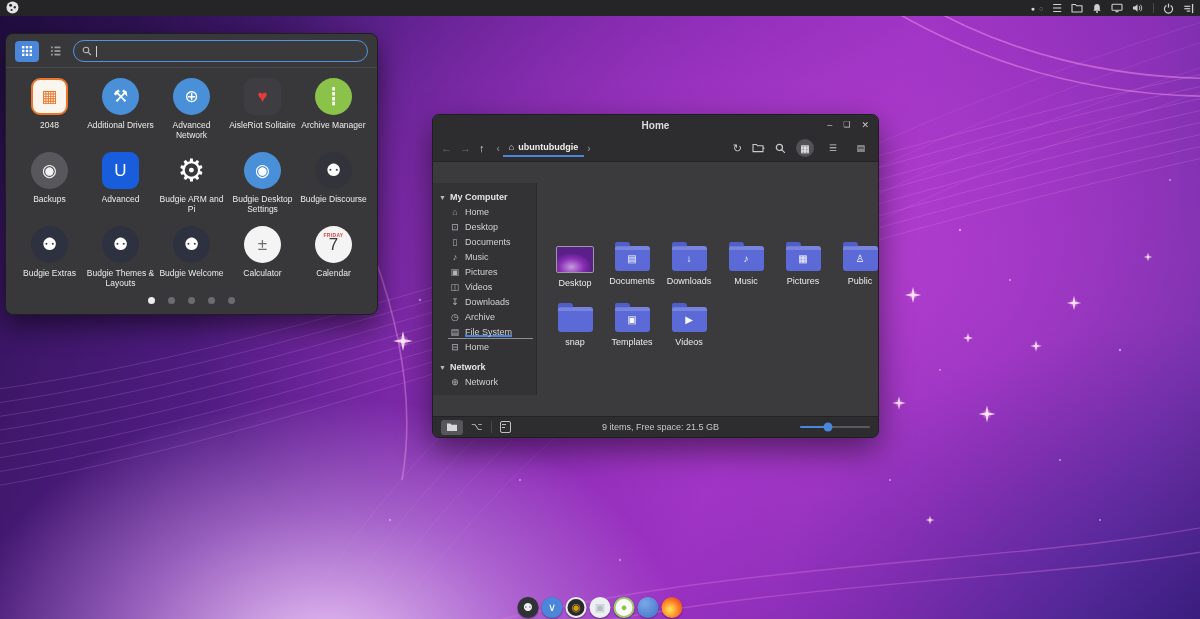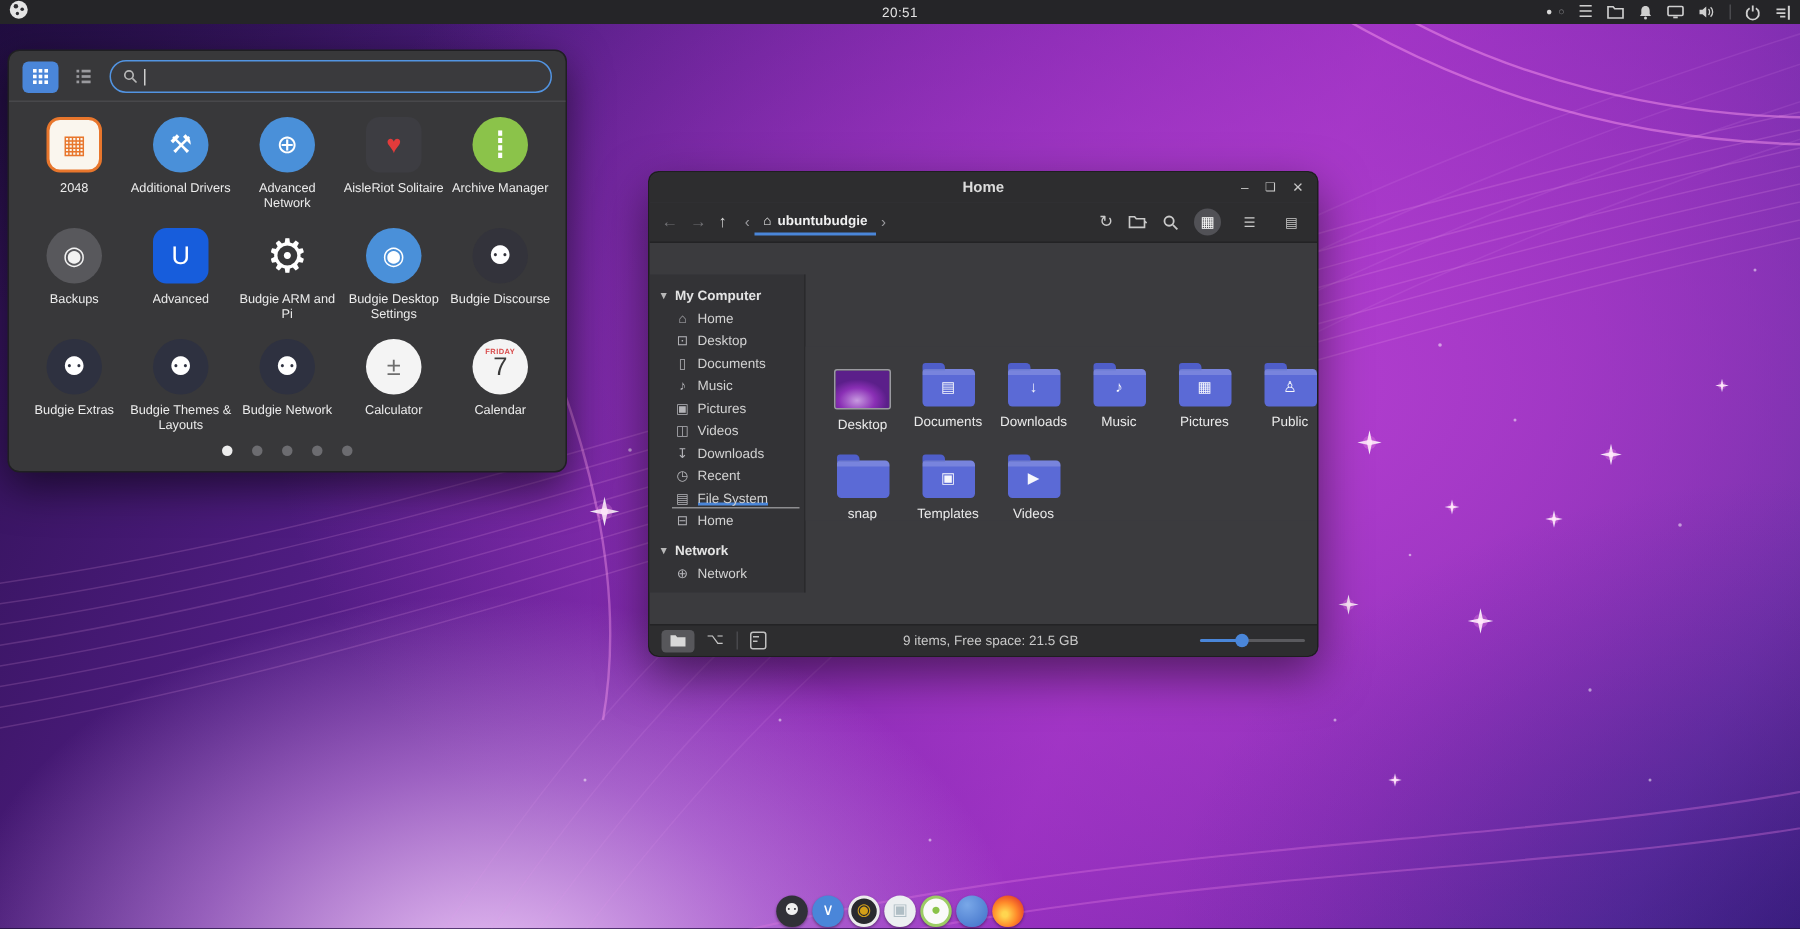--- a/index.html
+++ b/index.html
@@ -201,21 +201,20 @@
 
 <div class="panel">
   <span class="tico">
     <svg width="13" height="13" viewBox="0 0 13 13">
       <circle cx="6.5" cy="6.5" r="6" fill="#e4e4e4"></circle>
       <circle cx="4.6" cy="4.2" r="1.5" fill="#2c2c30"></circle>
       <circle cx="8.8" cy="6.2" r="1.2" fill="#2c2c30"></circle>
       <circle cx="5.6" cy="9" r="1.1" fill="#2c2c30"></circle>
     </svg>
   </span>
-  <span class="clock">20:51</span>
   <span class="tray">
     <span class="ws-dots">
       <span style="color:#d8d8d8;">●</span>
       <span style="color:#8a8a8e;">○</span>
     </span>
     <span class="tico" style="font-size:11px;">☰</span>
     <span class="tico">
       <svg width="12" height="10" viewBox="0 0 12 10">
           <path d="M1 1.5 H4.4 L5.5 2.8 H11 V9 H1 Z" fill="none" stroke="#cfcfcf" stroke-width="1.1"></path>
         </svg>
@@ -391,21 +390,21 @@
       <span>⚉</span>
     </span>
     <span class="app-label">Budgie Themes &amp; Layouts</span>
   </div>
 
   <div class="app-item" title="Budgie Welcome">
     <span class="app-icon shape-circle" style="background: rgb(46, 49, 64); color: rgb(255, 255, 255);">
       <span class="icon-top"></span>
       <span>⚉</span>
     </span>
-    <span class="app-label">Budgie Network</span>
+    <span class="app-label">Budgie Welcome</span>
   </div>
 
   <div class="app-item" title="Calculator">
     <span class="app-icon shape-circle" style="background: rgb(244, 244, 244); color: rgb(110, 110, 110);">
       <span class="icon-top"></span>
       <span>±</span>
     </span>
     <span class="app-label">Calculator</span>
   </div>
 
@@ -508,21 +507,21 @@
     <span class="slabel">Videos</span>
   </div>
 
   <div class="side-item">
     <span class="sico">↧</span>
     <span class="slabel">Downloads</span>
   </div>
 
   <div class="side-item">
     <span class="sico">◷</span>
-    <span class="slabel">Recent</span>
+    <span class="slabel">Archive</span>
   </div>
 
   <div class="side-item focused">
     <span class="sico">▤</span>
     <span class="slabel">File System</span>
   </div>
 
   <div class="side-item">
     <span class="sico">⊟</span>
     <span class="slabel">Home</span>

